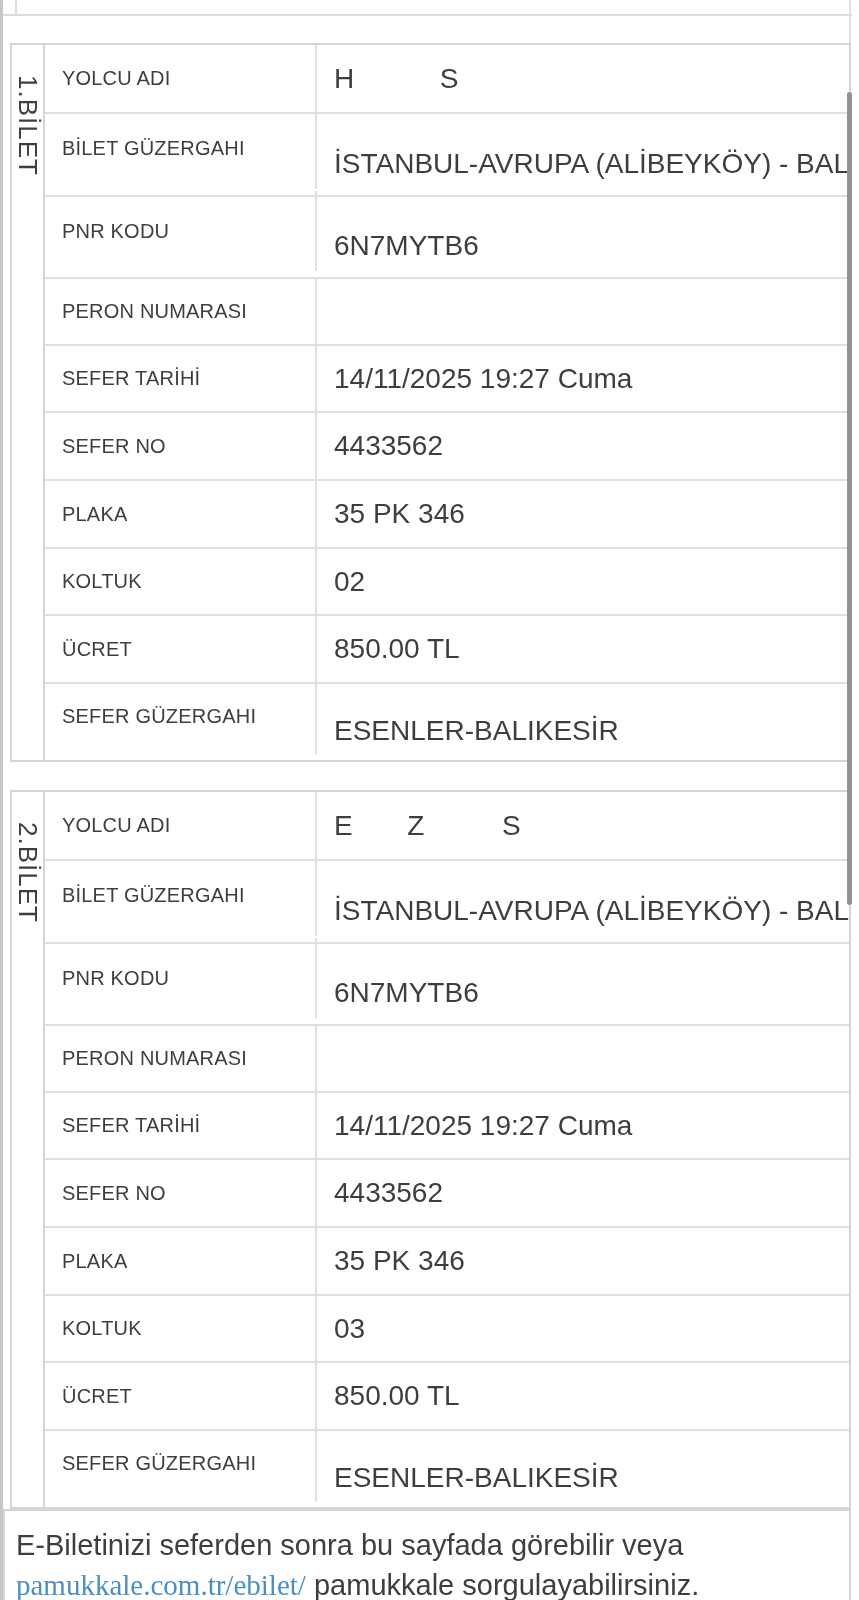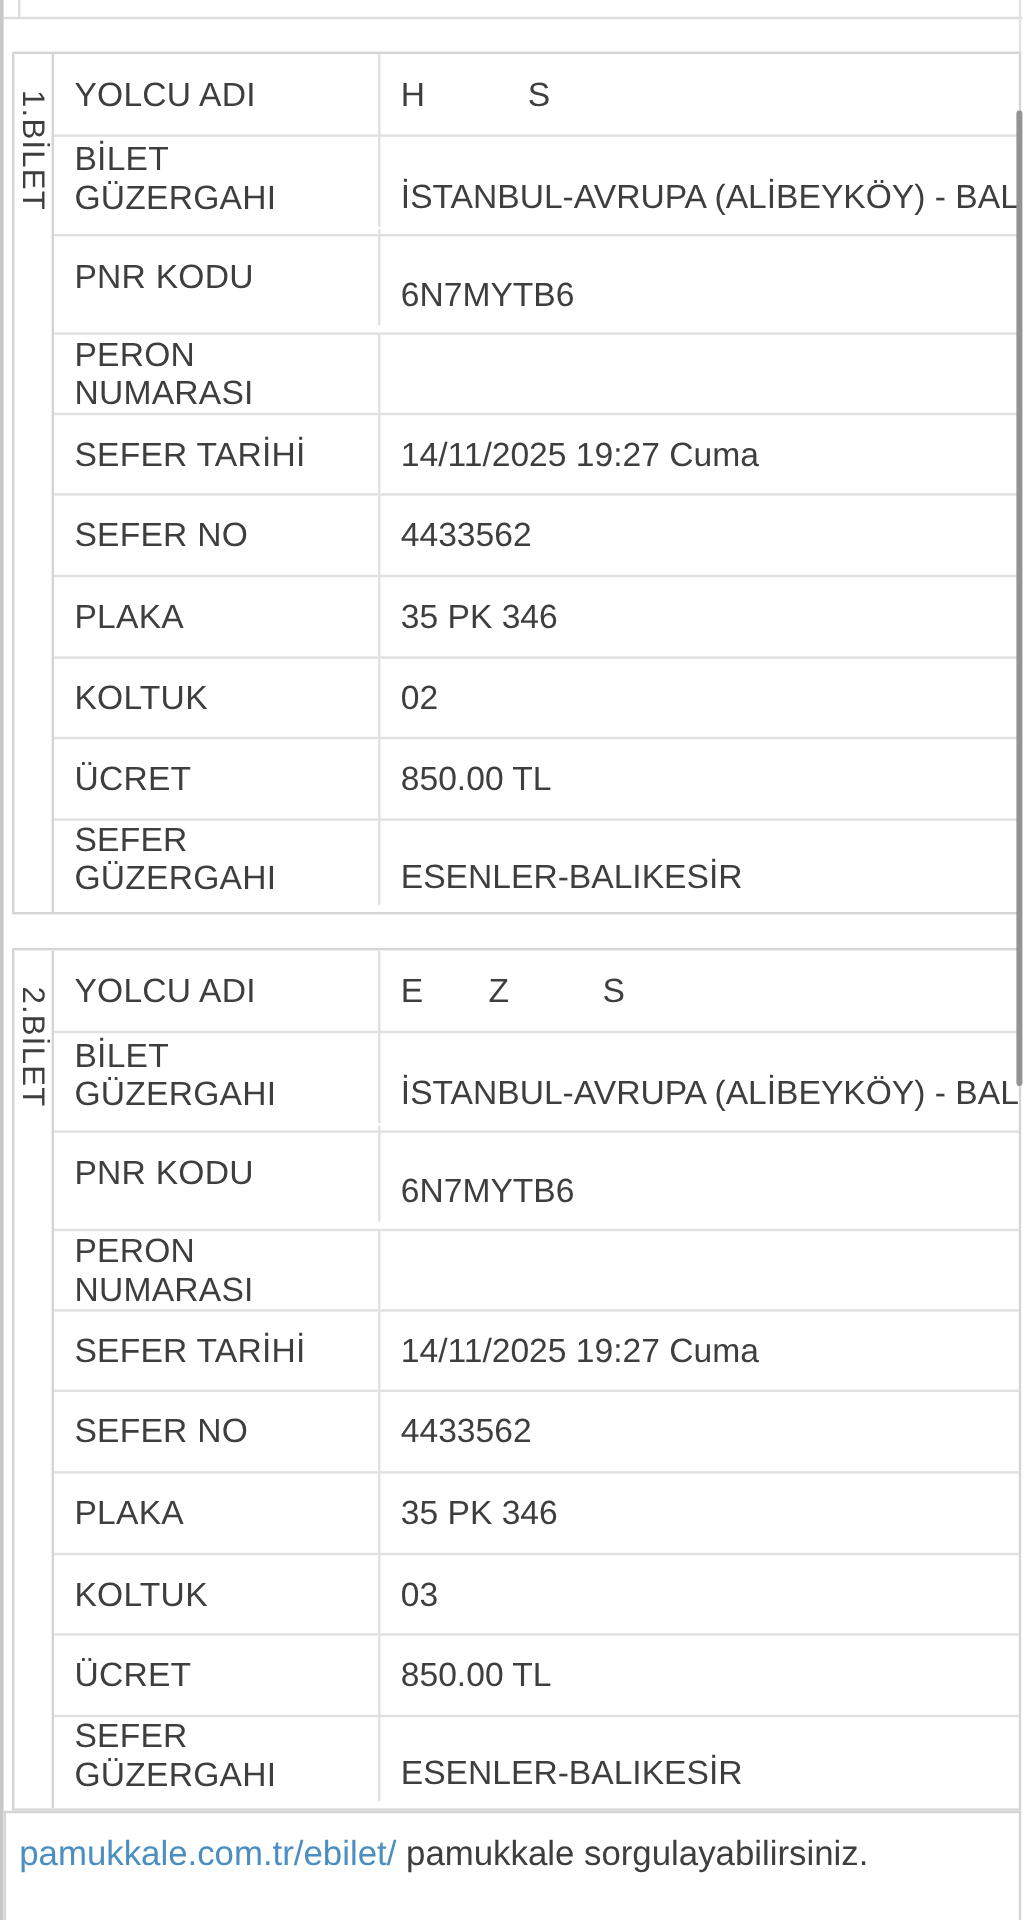--- a/index.html
+++ b/index.html
@@ -34,21 +34,21 @@
   }
   .rows-col{flex:1;display:flex;flex-direction:column;}
   .t-row{
     display:flex;flex-direction:row;box-sizing:border-box;
     border-top:2px solid #e0e0e0;
   }
   .t-row:first-child{border-top:none;}
   .t-row .lbl{
     width:253px;border-right:2px solid #e0e0e0;box-sizing:content-box;
     display:flex;align-items:center;padding-left:17px;
-    font-size:28px;letter-spacing:.2px;
+    font-size:20px;letter-spacing:.2px;
   }
   .t-row .val{
     flex:1;display:flex;align-items:center;padding-left:17px;
     font-size:28px;white-space:pre;overflow:hidden;
   }
   
   .t-row:nth-child(1){height:67px;}
   .t-row:nth-child(2){height:83px;}
   .t-row:nth-child(3){height:82px;}
   .t-row:nth-child(4){height:67px;}
@@ -62,21 +62,21 @@
   .t-row:nth-child(2) .lbl,.t-row:nth-child(3) .lbl,.t-row:nth-child(10) .lbl{transform:translateY(-6px);}
   .t-row:nth-child(2) .val,.t-row:nth-child(3) .val,.t-row:nth-child(10) .val{transform:translateY(9px);}
 
   
   .footer-box{
     position:absolute;left:3px;top:1509px;width:848px;height:120px;
     border:2px solid #d5d5d5;border-bottom:none;box-sizing:border-box;
     background:#fff;padding:14px 0 0 11px;
     font-size:29px;line-height:40px;color:#3e3e3e;
   }
-  .footer-box a{color:#4b8fc2;text-decoration:none;}
+  .footer-box a{color:#4b8fc2;text-decoration:none;font-family:Liberation Serif, serif;}
 
   
   .scrollbar-thumb{
     position:absolute;left:847px;top:92px;width:5px;height:813px;
     background:#939393;border-radius:3px;
   }
 </style>
 </head>
 <body>
 
@@ -177,16 +177,17 @@
       <div class="val">850.00 TL</div>
     </div>
     <div class="t-row">
       <div class="lbl">SEFER GÜZERGAHI</div>
       <div class="val">ESENLER-BALIKESİR</div>
     </div>
   </div>
 </div>
 
 <div class="footer-box">
+  <div>E-Biletinizi seferden sonra bu sayfada görebilir veya</div>
   <div><a href="#">pamukkale.com.tr/ebilet/</a><span> pamukkale sorgulayabilirsiniz.</span></div>
 </div>
 
 <div class="scrollbar-thumb"></div>
 
 </body></html>

